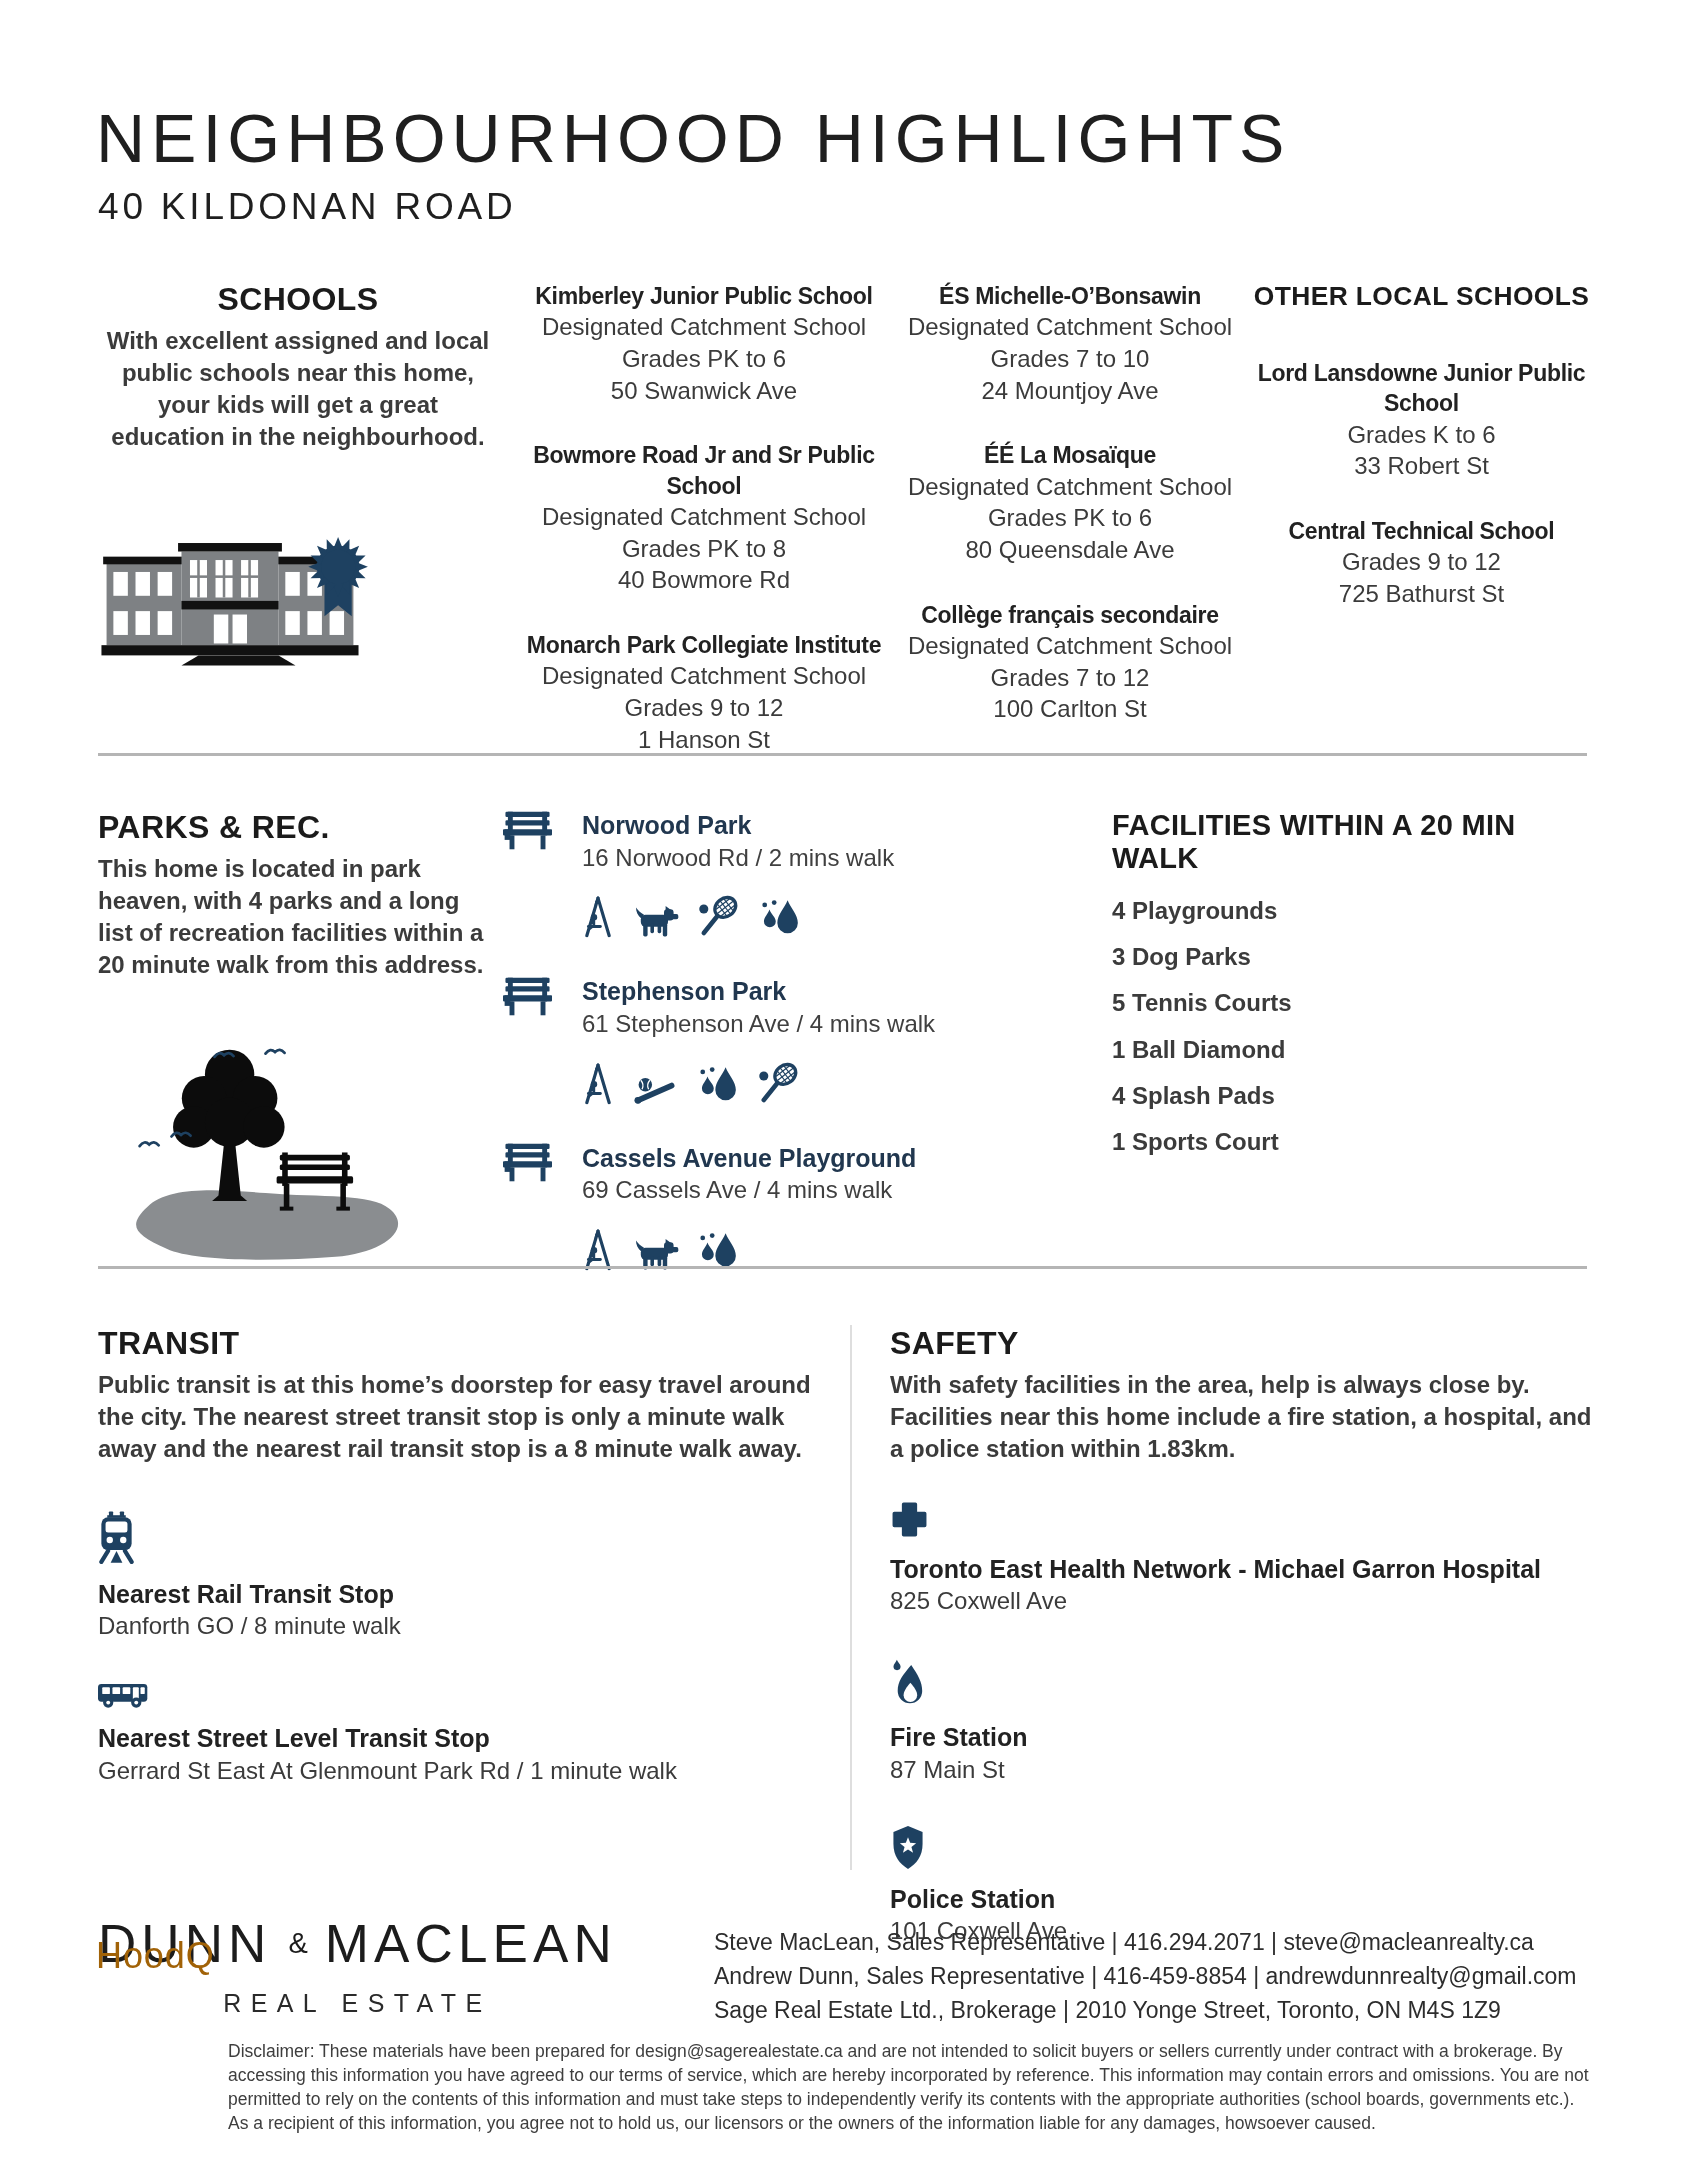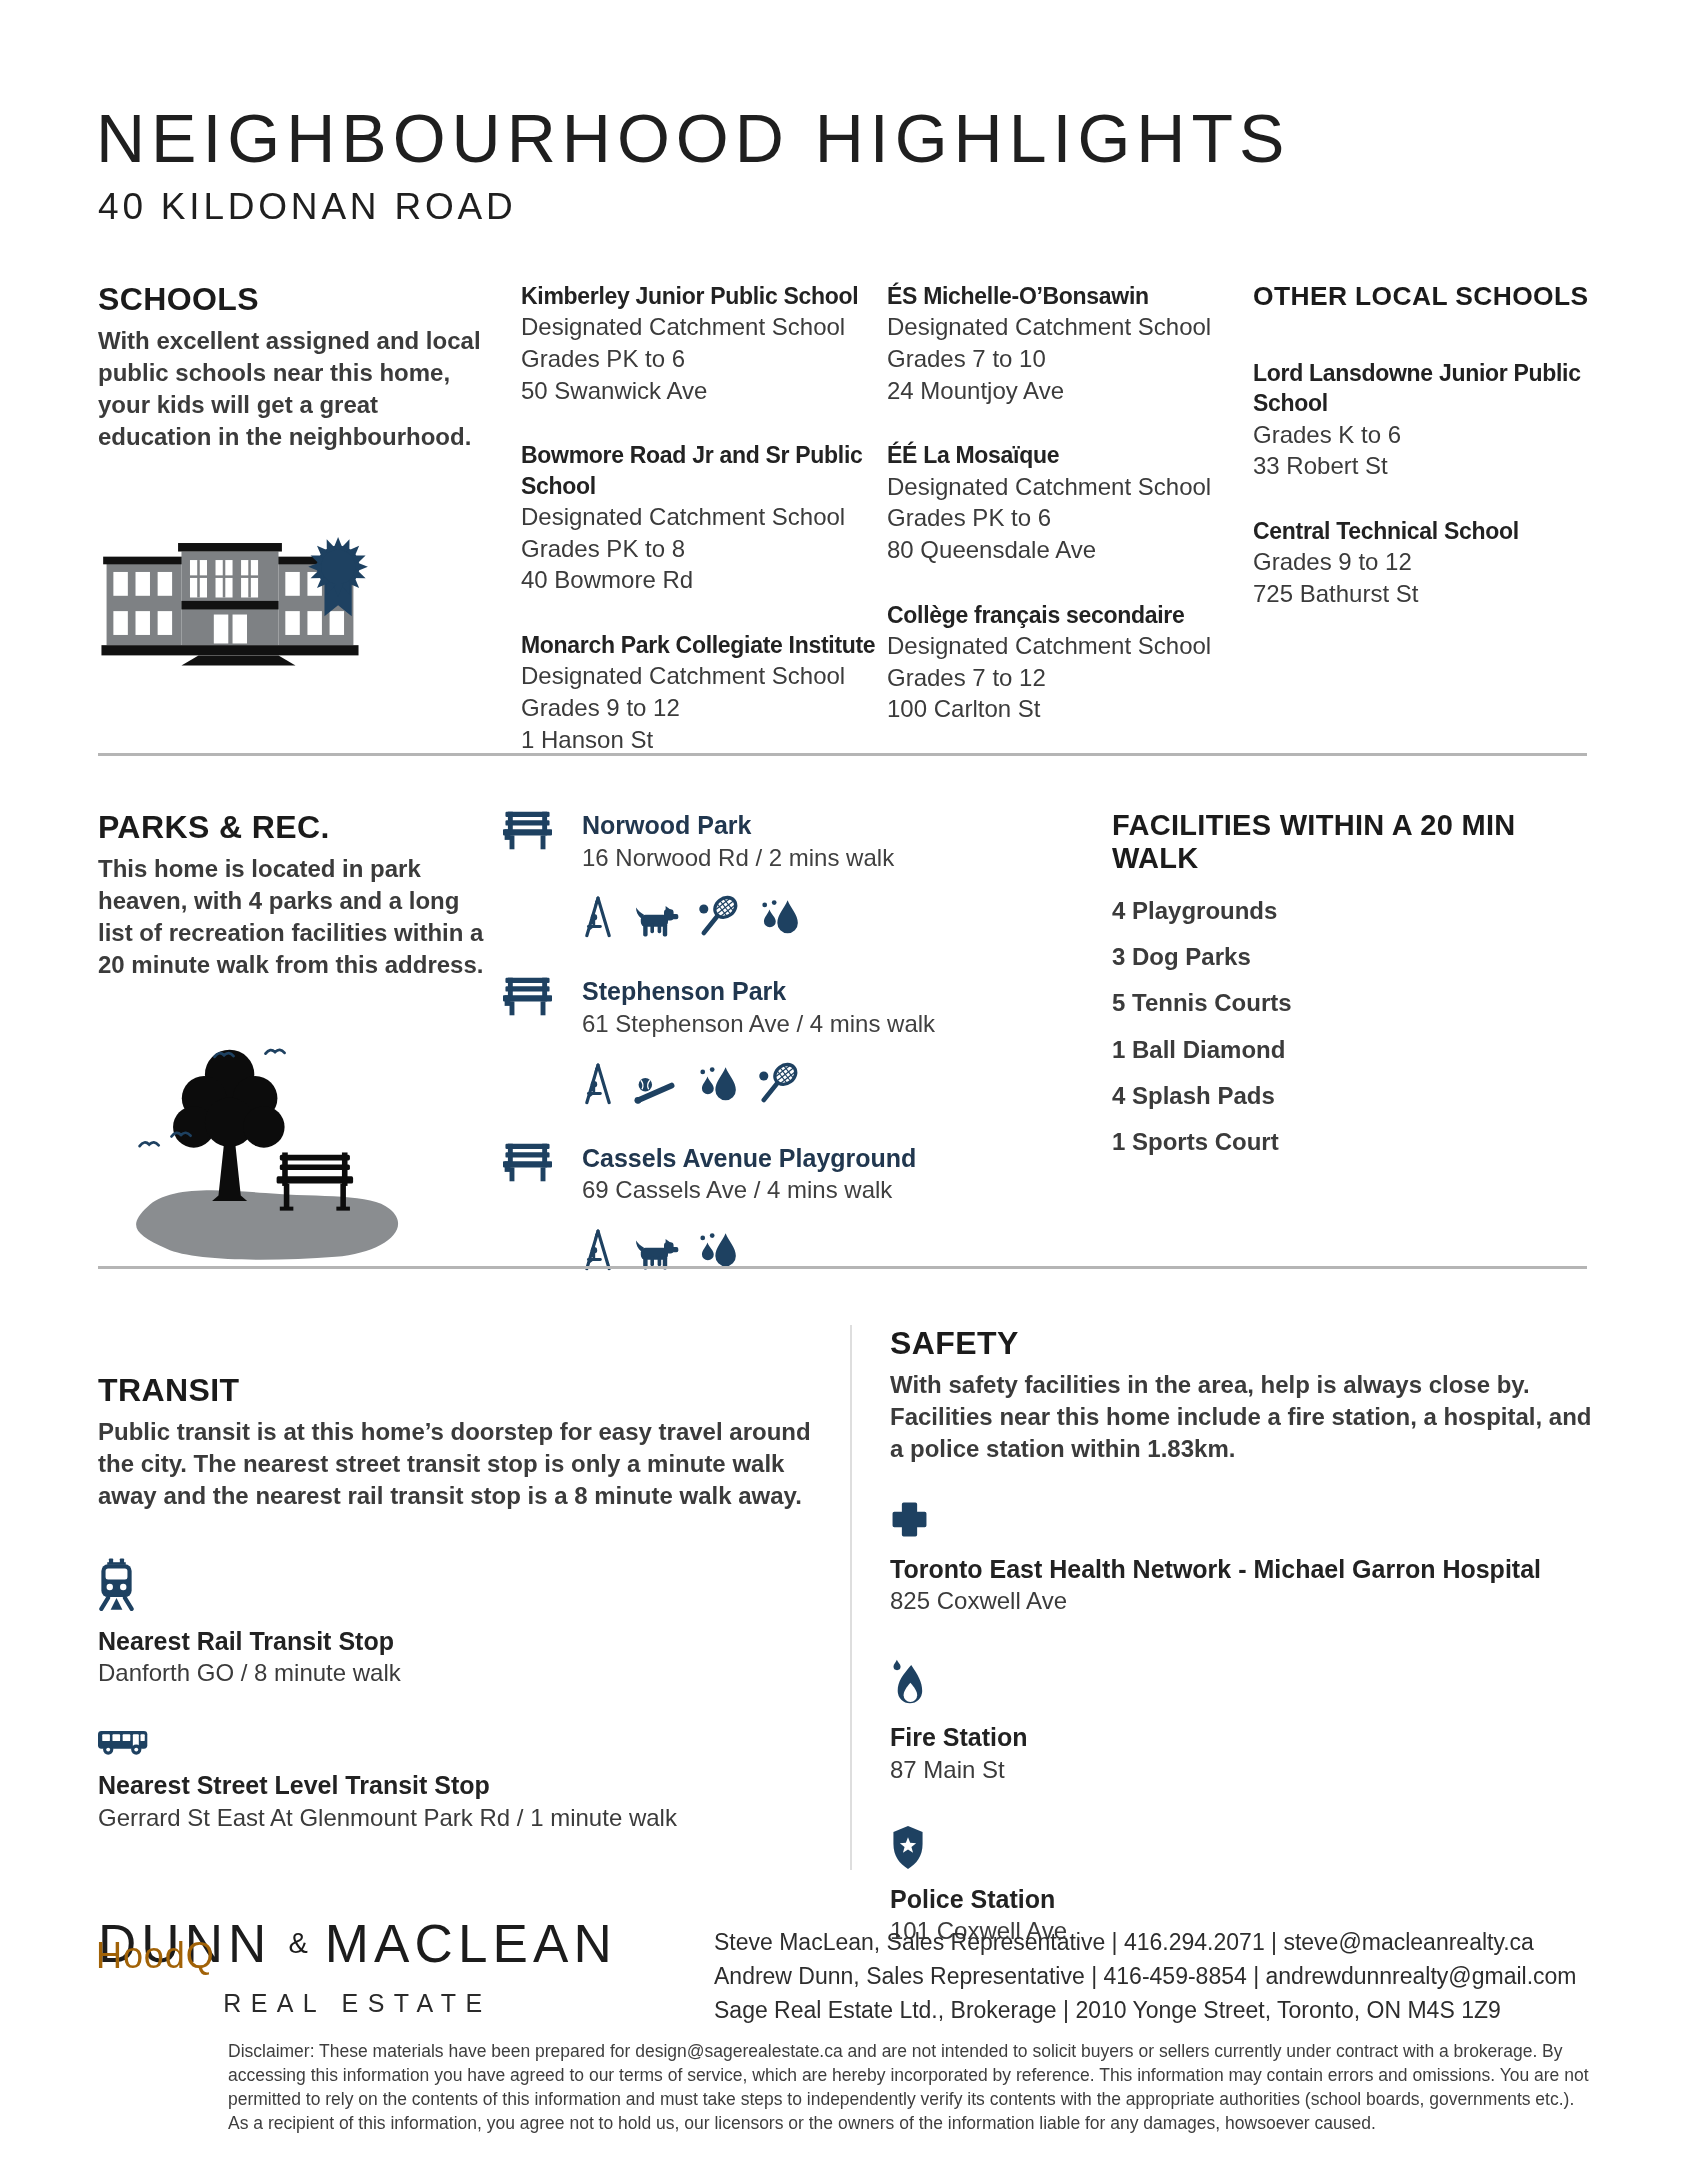--- a/index.html
+++ b/index.html
@@ -16,21 +16,21 @@
   
   .sec-heading { font-size:32px; font-weight:600; letter-spacing:0.4px; color:#1b1b1b; margin-bottom:6.8px; }
   .body-text { font-size:24px; line-height:1.34; color:#3b3b3b;font-weight:bold; }
   .entry { margin-bottom:34px; }
   .entry-name { font-size:23px; font-weight:700; letter-spacing:-0.3px; line-height:1.32; color:#222; }
   .entry-line { font-size:24px; line-height:1.32; color:#3b3b3b; }
   .divider { position:absolute; left:98px; width:1489px; height:2.6px; background:#b5b5b5; }
 
   
   .schools { position:absolute; left:98px; top:281px; width:1492px;
-             display:grid; grid-template-columns:423px 366px 366px 1fr; }
+             display:grid; grid-template-columns:423px 366px 366px 1fr;text-align:center; }
   .schools-intro { width:400px; }
   .school-icon-wrap { margin-top:73px; width:281px; }
   .other-heading { font-size:26.4px; font-weight:600; letter-spacing:0.4px; color:#1b1b1b; margin-bottom:46px; }
 
   
   .parks { position:absolute; left:98px; top:809px; width:1492px;
            display:grid; grid-template-columns:405px 609px 1fr; }
   .parks-intro { width:388px; }
   .park-scene-wrap { margin-top:44px; width:319px; }
   .park-item { display:flex; gap:30px; margin-bottom:37px; }
@@ -41,21 +41,21 @@
   .am-playground { width:32px; height:43px; }
   .am-dog-park { width:46px; height:32px; }
   .am-tennis-court { width:43px; height:43px; }
   .am-splash-pad { width:41px; height:41px; }
   .am-ball-diamond { width:46px; height:29px; }
   .facilities-heading { font-size:29px; font-weight:600; letter-spacing:0.3px; color:#1b1b1b; margin-bottom:19px; }
   .facility-item { font-size:24px; color:#3b3b3b; line-height:1.0; margin-bottom:12px; padding:5.1px 0;font-weight:bold; }
 
   
   .ts-wrap { position:absolute; left:98px; top:1325px; width:1492px; }
-  .transit-col { position:absolute; left:0; top:0; width:720px;margin-top:47px; }
+  .transit-col { position:absolute; left:0; top:0; width:720px; }
   .safety-col { position:absolute; left:792px; top:0; width:703px; }
   .v-divider { position:absolute; left:752px; top:0; width:1.7px; height:545px; background:#dedede; }
   .poi { margin-top:37px; }
   .poi-icon { height:48px; display:flex; align-items:flex-end; margin-bottom:13.6px; }
   .poi-title { font-size:25px; font-weight:700; color:#222; line-height:1.3; }
   .poi-detail { font-size:24px; color:#3b3b3b; line-height:1.35; }
   .train-icon { width:37px; height:53px; }
   .bus-icon { width:51px; height:25.6px; }
   .cross-icon { width:39px; height:39px; }
   .flame-icon { width:34px; height:49px; }

